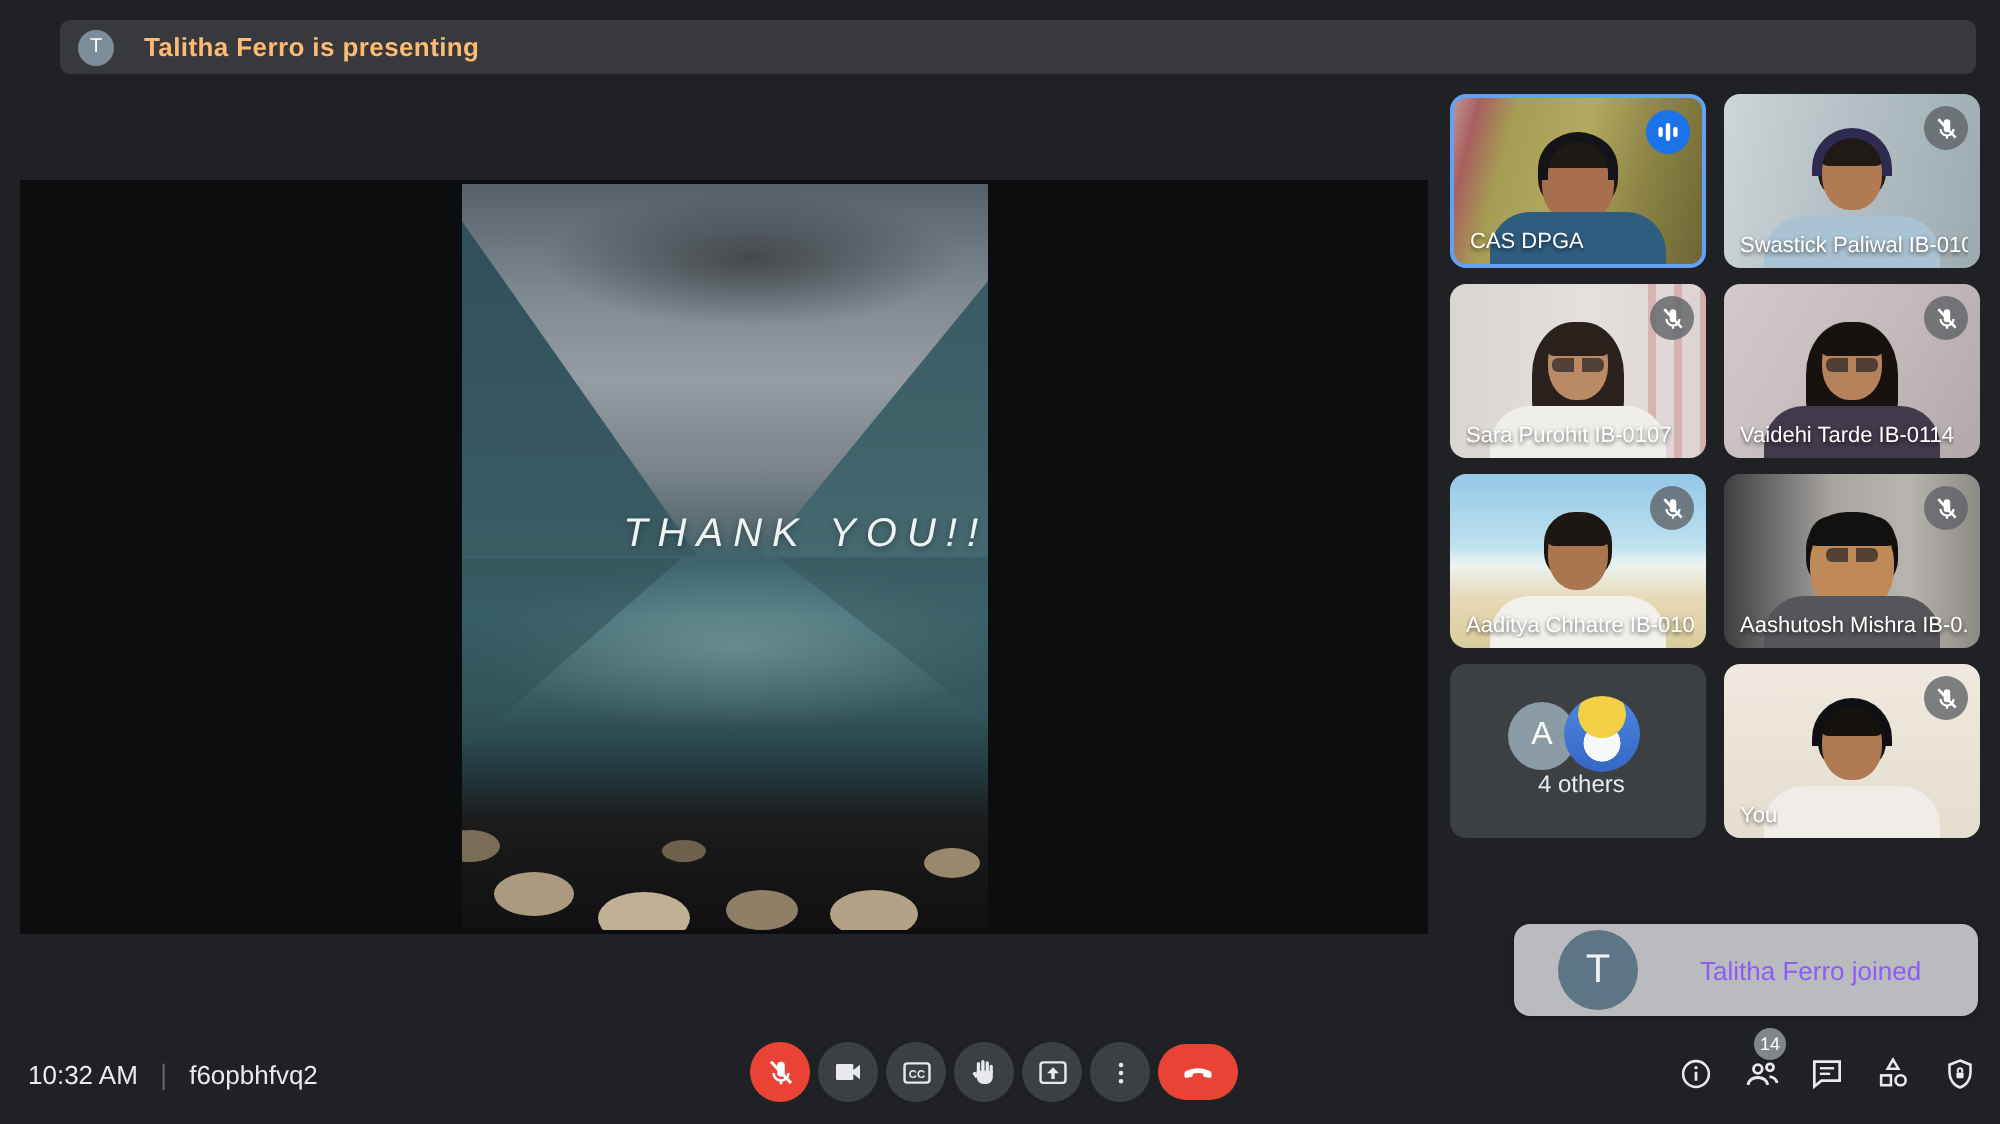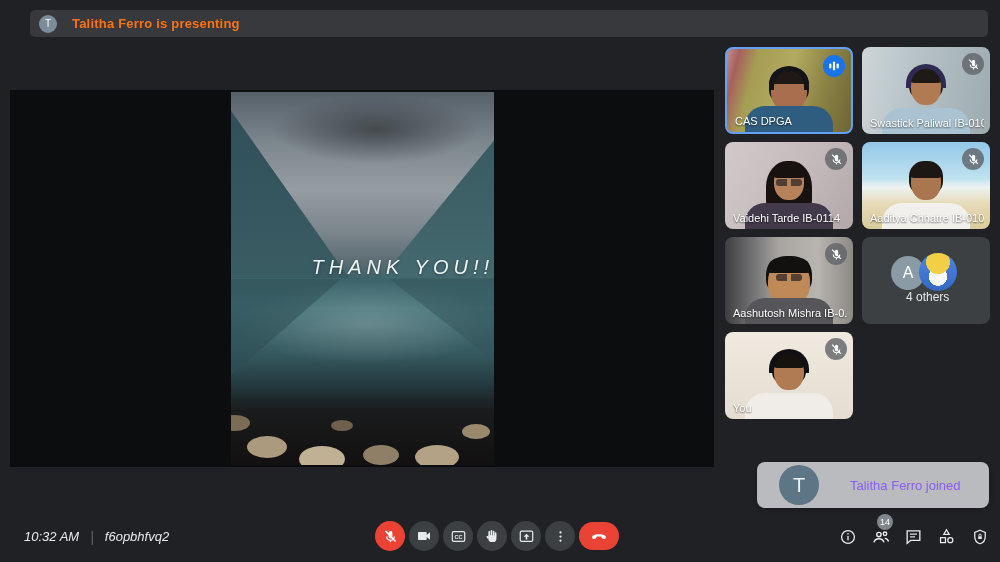--- a/index.html
+++ b/index.html
@@ -4,21 +4,21 @@
 <style>
   * { margin:0; padding:0; box-sizing:border-box; }
   html,body { width:1000px; height:562px; overflow:hidden; }
   body { background:#202124; font-family:"Liberation Sans", sans-serif; position:relative; }
 
   
   .banner { position:absolute; left:30px; top:10px; width:958px; height:27px;
     background:#37393c; border-radius:5px; display:flex; align-items:center; padding-left:9px; }
   .banner .avatar { width:18px; height:18px; border-radius:50%; background:#7b8d99;
     color:#fff; font-size:10px; display:flex; align-items:center; justify-content:center; }
-  .banner .txt { margin-left:15px; color:#f97316; font-size:13px; font-weight:600; letter-spacing:.2px; }
+  .banner .txt { margin-left:15px; color:#fdba74; font-size:13px; font-weight:600; letter-spacing:.2px; }
 
   
   .stage { position:absolute; left:10px; top:90px; width:704px; height:377px; background:#0c0d0e; }
   .slide { position:absolute; left:221px; top:2px; width:263px; height:373px; overflow:hidden;
     background:
       radial-gradient(ellipse 70% 16% at 52% 62%, rgba(215,226,226,.28), transparent 70%),
       radial-gradient(ellipse 60% 14% at 55% 10%, rgba(52,56,58,.75), transparent 65%),
       linear-gradient(180deg,#566069 0%,#7d878e 14%,#959da3 26%,#7a848b 38%,#5e6e74 45%,
         #3e646b 50%,#427076 58%,#35595f 70%,#243c41 78%,#1b1c1d 85%,#121011 100%); }
   .mtn { position:absolute; }
@@ -99,22 +99,22 @@
 
   
   .toast { position:absolute; left:757px; top:462px; width:232px; height:46px; z-index:20;
     background:rgba(228,231,234,.78); border-radius:8px; display:flex; align-items:center;
     box-shadow:0 1px 4px rgba(0,0,0,.25); }
   .toast .tavatar { width:40px; height:40px; border-radius:50%; background:#5d7585; margin-left:22px;
     color:#eef2f4; font-size:20px; display:flex; align-items:center; justify-content:center; flex:none; }
   .toast .ttext { margin-left:31px; color:#8b5cf6; font-size:13px; }
 
   
-  .timecode { position:absolute; left:24px; top:529px; display:flex; align-items:flex-start;
-    color:#e8eaed; font-size:13px;font-style:italic; }
+  .timecode { position:absolute; left:14px; top:529px; display:flex; align-items:flex-end;
+    color:#e8eaed; font-size:13px; }
   .timecode .sep { color:#5f6368; margin:0 11px; font-size:14px; }
   .controls { position:absolute; left:375px; top:521px; display:flex; align-items:center; gap:4px; }
   .cbtn { width:30px; height:30px; border-radius:50%; background:#3c4043; border:none; cursor:pointer;
     display:flex; align-items:center; justify-content:center; padding:0; }
   .cbtn.red { background:#ea4335; }
   .endbtn { width:40px; height:28px; border-radius:14px; background:#ea4335; border:none; cursor:pointer;
     display:flex; align-items:center; justify-content:center; padding:0; }
   .righticons { position:absolute; left:838px; top:527px; display:flex; align-items:center; gap:14px; }
   .ribtn { width:19px; height:19px; background:none; border:none; cursor:pointer; padding:0;
     display:flex; align-items:center; justify-content:center; }
@@ -181,20 +181,36 @@
     </div>
     <div class="mutebadge">
       <svg width="13" height="13" viewBox="0 0 24 24">
           <path fill="#fff" d="M12 15a3 3 0 0 0 3-3V6a3 3 0 0 0-6 0v6a3 3 0 0 0 3 3zm5-3a5 5 0 0 1-10 0H5a7 7 0 0 0 6 6.92V21h2v-2.08A7 7 0 0 0 19 12h-2z"></path>
           <line x1="4" y1="3" x2="20" y2="20" stroke="#fff" stroke-width="2.4"></line>
         </svg>
     </div>
     <div class="vlabel">Swastick Paliwal IB-0105</div>
   </div>
 
+  <div class="tile t4 long">
+    <div class="person" style="--skin:#b98a64;--hair:#2a211c;--shirt:#f0eeea;">
+      <div class="hair"></div>
+        <div class="head"></div>
+        <div class="fringe"></div>
+        <div class="glasses"></div>
+        <div class="torso"></div>
+    </div>
+    <div class="mutebadge">
+      <svg width="13" height="13" viewBox="0 0 24 24">
+          <path fill="#fff" d="M12 15a3 3 0 0 0 3-3V6a3 3 0 0 0-6 0v6a3 3 0 0 0 3 3zm5-3a5 5 0 0 1-10 0H5a7 7 0 0 0 6 6.92V21h2v-2.08A7 7 0 0 0 19 12h-2z"></path>
+          <line x1="4" y1="3" x2="20" y2="20" stroke="#fff" stroke-width="2.4"></line>
+        </svg>
+    </div>
+    <div class="vlabel">Sara Purohit IB-0107</div>
+  </div>
 
   <div class="tile t5 long">
     <div class="person" style="--skin:#b5825c;--hair:#17120f;--shirt:#42394a;">
       <div class="hair"></div>
         <div class="head"></div>
         <div class="fringe"></div>
         <div class="glasses"></div>
         <div class="torso"></div>
     </div>
     <div class="mutebadge">

